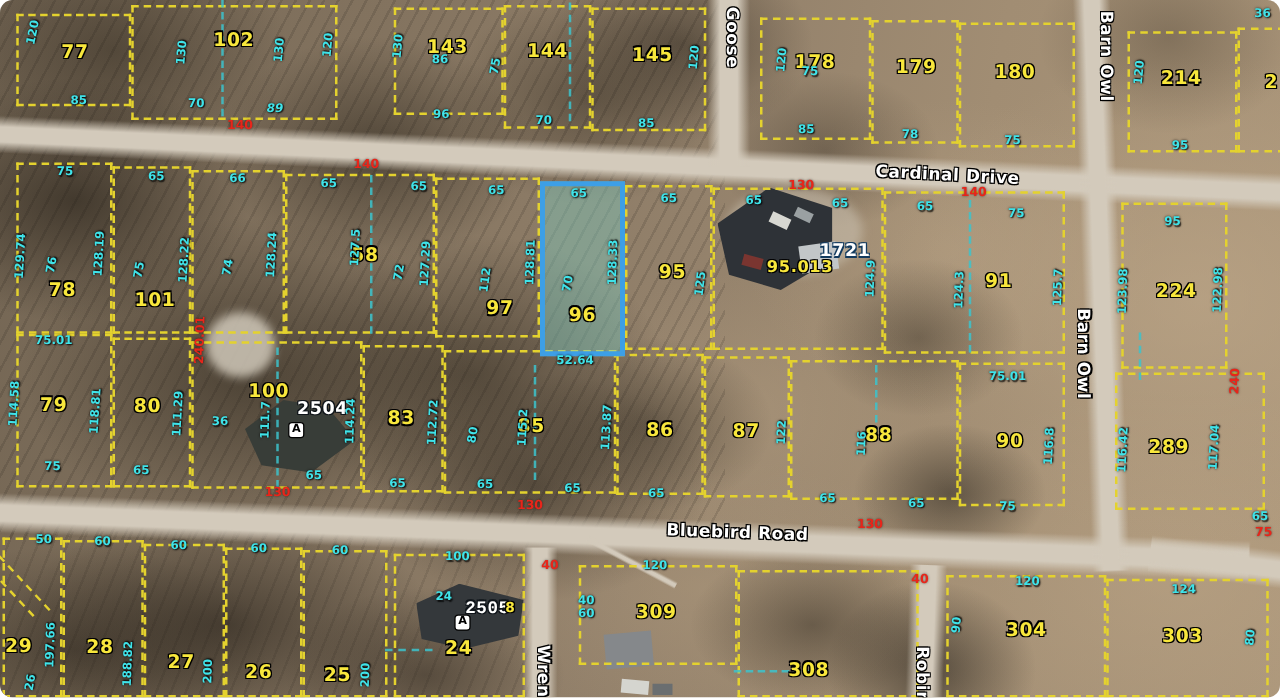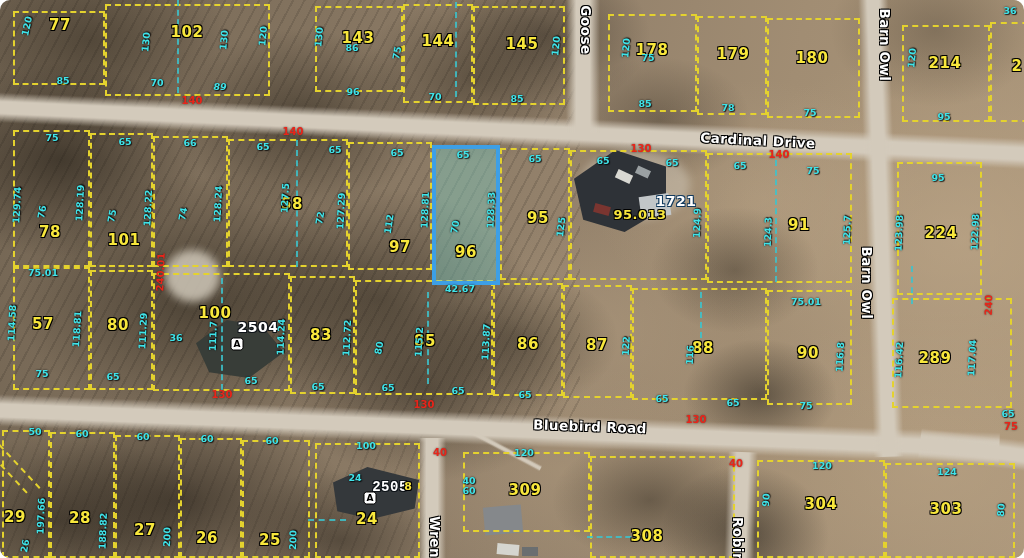--- a/index.html
+++ b/index.html
@@ -96,21 +96,21 @@
   <div class="shape" style="left:196px;top:320px;width:88px;height:58px;background:#383d38;clip-path:polygon(0% 40%,35% 0%,75% 10%,100% 55%,60% 100%,15% 90%);"></div>
   <div class="shape" style="left:333px;top:467px;width:86px;height:52px;background:#34383b;clip-path:polygon(0% 30%,40% 0%,100% 25%,95% 80%,45% 100%,5% 85%);"></div>
   <div class="shape" style="left:484px;top:506px;width:38px;height:28px;background:#85888b;transform:rotate(-5deg);"></div>
   <div class="shape" style="left:497px;top:544px;width:22px;height:11px;background:#d5d5cf;transform:rotate(5deg);"></div>
   <div class="shape" style="left:522px;top:547px;width:16px;height:9px;background:#6a6e70;"></div>
 
   <div class="diag" style="left:-8px;top:436px;width:70px;transform:rotate(47deg);"></div>
   <div class="diag" style="left:-14px;top:448px;width:60px;transform:rotate(47deg);"></div>
 
 <div class="parcel" style="left: 13px; top: 11px; width: 92px; height: 74px;"></div>
-    <span class="lbl py" style="left: 60px; top: 25px;">77</span>
+    <span class="lbl py" style="left: 60px; top: 42px;">77</span>
     <div class="parcel" style="left: 105px; top: 4px; width: 165px; height: 92px;"></div>
     <span class="lbl py" style="left: 187px; top: 32px;">102</span>
     <div class="parcel" style="left: 315px; top: 6px; width: 88px; height: 86px;"></div>
     <span class="lbl py" style="left: 358px; top: 38px;">143</span>
     <div class="parcel" style="left: 403px; top: 4px; width: 70px; height: 99px;"></div>
     <span class="lbl py" style="left: 438px; top: 41px;">144</span>
     <div class="parcel" style="left: 473px; top: 6px; width: 92px; height: 99px;"></div>
     <span class="lbl py" style="left: 522px; top: 44px;">145</span>
     <div class="parcel" style="left: 608px; top: 14px; width: 89px; height: 98px;"></div>
     <span class="lbl py" style="left: 652px; top: 50px;">178</span>
@@ -134,21 +134,21 @@
     <div class="parcel hl" style="left: 432px; top: 145px; width: 68px; height: 140px;"></div>
     <span class="lbl py" style="left: 466px; top: 252px;">96</span>
     <div class="parcel" style="left: 500px; top: 148px; width: 70px; height: 132px;"></div>
     <span class="lbl py" style="left: 538px; top: 218px;">95</span>
     <div class="parcel" style="left: 570px; top: 150px; width: 137px; height: 130px;"></div>
     <div class="parcel" style="left: 707px; top: 153px; width: 145px; height: 130px;"></div>
     <span class="lbl py" style="left: 799px; top: 225px;">91</span>
     <div class="parcel" style="left: 897px; top: 162px; width: 85px; height: 133px;"></div>
     <span class="lbl py" style="left: 941px; top: 233px;">224</span>
     <div class="parcel" style="left: 13px; top: 267px; width: 77px; height: 123px;"></div>
-    <span class="lbl py" style="left: 43px; top: 324px;">57</span>
+    <span class="lbl py" style="left: 43px; top: 324px;">79</span>
     <div class="parcel" style="left: 90px; top: 270px; width: 63px; height: 120px;"></div>
     <span class="lbl py" style="left: 118px; top: 325px;">80</span>
     <div class="parcel" style="left: 153px; top: 273px; width: 137px; height: 118px;"></div>
     <span class="lbl py" style="left: 215px; top: 313px;">100</span>
     <div class="parcel" style="left: 290px; top: 276px; width: 65px; height: 118px;"></div>
     <span class="lbl py" style="left: 321px; top: 335px;">83</span>
     <div class="parcel" style="left: 355px; top: 280px; width: 138px; height: 115px;"></div>
     <span class="lbl py" style="left: 425px; top: 341px;">85</span>
     <div class="parcel" style="left: 493px; top: 283px; width: 70px; height: 113px;"></div>
     <span class="lbl py" style="left: 528px; top: 344px;">86</span>
@@ -245,21 +245,21 @@
     <span class="lbl cy" style="left: 285px; top: 198px; transform: translate(-50%, -50%) rotate(-87deg);">127.5</span>
     <span class="lbl cy" style="left: 320px; top: 218px; transform: translate(-50%, -50%) rotate(-80deg);">72</span>
     <span class="lbl cy" style="left: 335px; top: 150px; transform: translate(-50%, -50%);">65</span>
     <span class="lbl cy" style="left: 341px; top: 211px; transform: translate(-50%, -50%) rotate(-87deg);">127.29</span>
     <span class="lbl cy" style="left: 389px; top: 224px; transform: translate(-50%, -50%) rotate(-82deg);">112</span>
     <span class="lbl cy" style="left: 397px; top: 153px; transform: translate(-50%, -50%);">65</span>
     <span class="lbl cy" style="left: 463px; top: 155px; transform: translate(-50%, -50%);">65</span>
     <span class="lbl cy" style="left: 425px; top: 210px; transform: translate(-50%, -50%) rotate(-88deg);">128.81</span>
     <span class="lbl cy" style="left: 455px; top: 227px; transform: translate(-50%, -50%) rotate(-80deg);">70</span>
     <span class="lbl cy" style="left: 491px; top: 210px; transform: translate(-50%, -50%) rotate(-88deg);">128.33</span>
-    <span class="lbl cy" style="left: 460px; top: 289px; transform: translate(-50%, -50%);">42.67</span>
+    <span class="lbl cy" style="left: 460px; top: 289px; transform: translate(-50%, -50%);">52.64</span>
     <span class="lbl cy" style="left: 535px; top: 159px; transform: translate(-50%, -50%);">65</span>
     <span class="lbl cy" style="left: 561px; top: 227px; transform: translate(-50%, -50%) rotate(-83deg);">125</span>
     <span class="lbl cy" style="left: 603px; top: 161px; transform: translate(-50%, -50%);">65</span>
     <span class="lbl cy" style="left: 672px; top: 163px; transform: translate(-50%, -50%);">65</span>
     <span class="lbl cy" style="left: 697px; top: 223px; transform: translate(-50%, -50%) rotate(-88deg);">124.9</span>
     <span class="lbl cy" style="left: 740px; top: 166px; transform: translate(-50%, -50%);">65</span>
     <span class="lbl cy" style="left: 813px; top: 171px; transform: translate(-50%, -50%);">75</span>
     <span class="lbl cy" style="left: 768px; top: 232px; transform: translate(-50%, -50%) rotate(-88deg);">124.3</span>
     <span class="lbl cy" style="left: 847px; top: 230px; transform: translate(-50%, -50%) rotate(-88deg);">125.7</span>
     <span class="lbl cy" style="left: 938px; top: 178px; transform: translate(-50%, -50%);">95</span>

